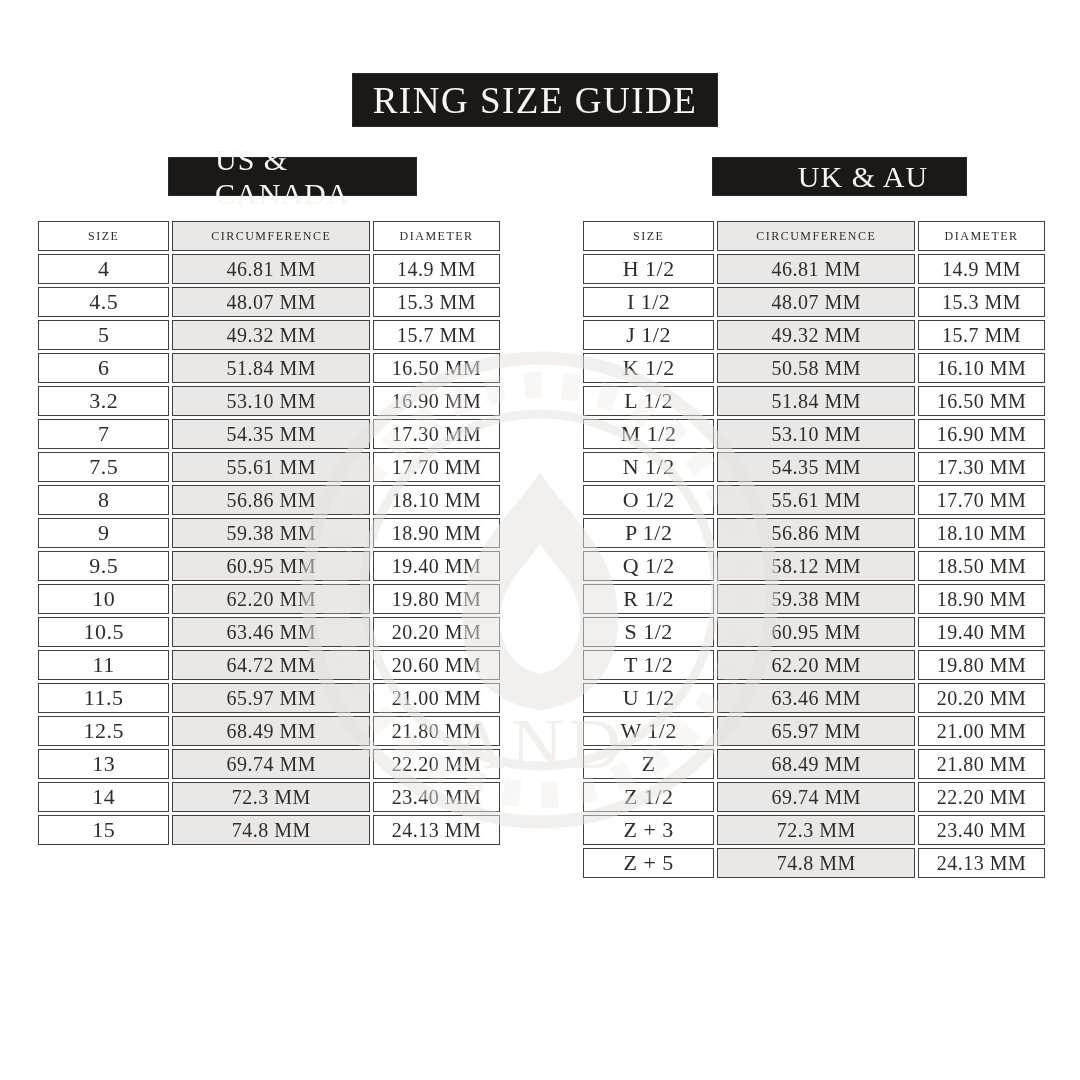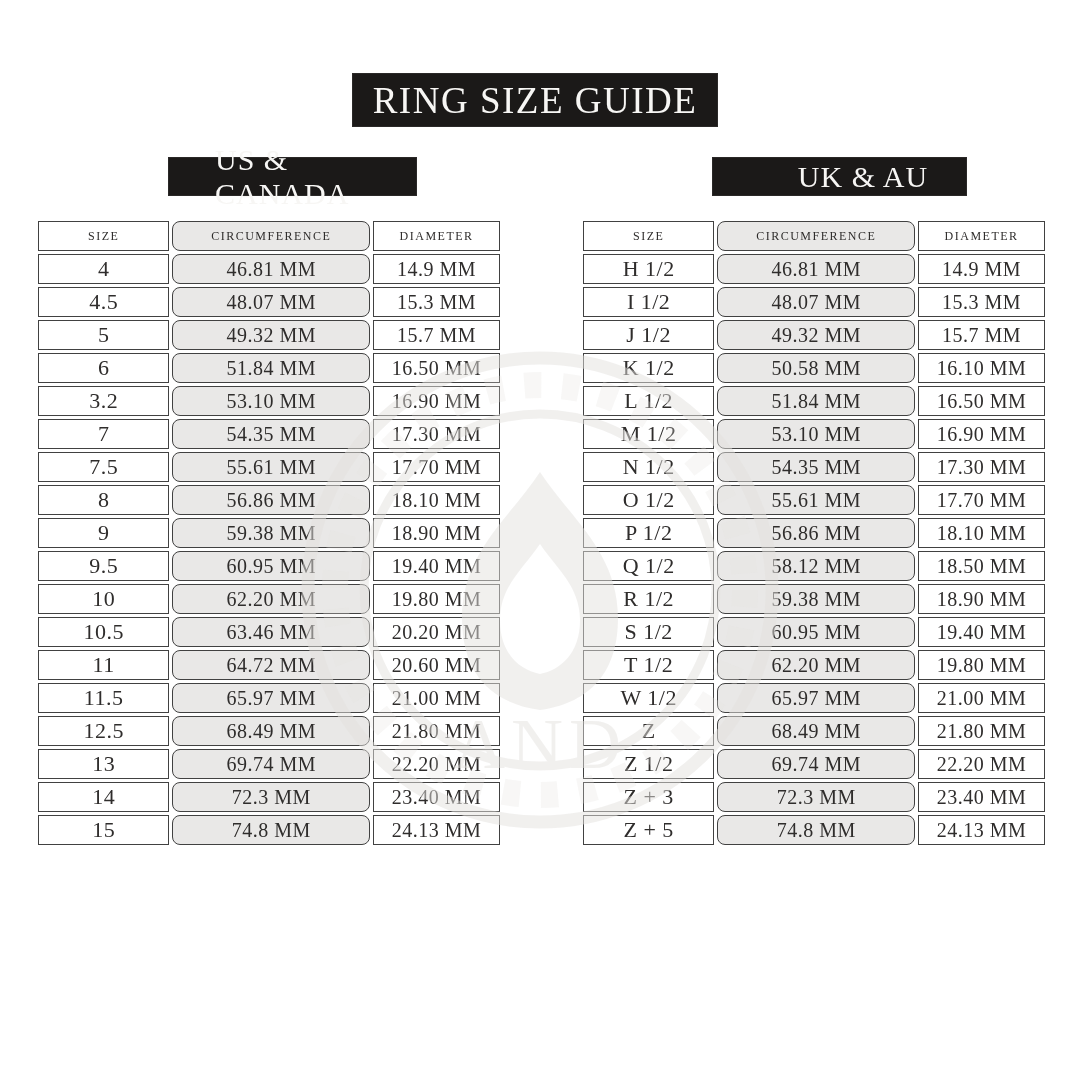--- a/index.html
+++ b/index.html
@@ -47,21 +47,21 @@
     color:#2f2d2c;
     background:#ffffff;
     overflow:hidden;white-space:nowrap;
   }
   .size-table th{
     font-weight:normal;
     font-size:12px;letter-spacing:1.5px;
   }
   .size-table td{font-size:20px;letter-spacing:0.5px;}
   .size-table td.col-size{font-size:22px;}
-  .size-table th.col-circ,.size-table td.col-circ{background:#e9e8e7;border-radius:8px;}
+  .size-table th.col-circ,.size-table td.col-circ{background:#e9e8e7;}
 
   
   .watermark{
     position:absolute;left:290px;top:340px;width:500px;height:500px;
     z-index:3;pointer-events:none;opacity:0.5;
   }
 </style>
 </head>
 <body>
 
@@ -251,20 +251,25 @@
         </tr>
         <tr>
           <td class="col-size">S 1/2</td>
           <td class="col-circ">60.95 MM</td>
           <td class="col-dia">19.40 MM</td>
         </tr>
         <tr>
           <td class="col-size">T 1/2</td>
           <td class="col-circ">62.20 MM</td>
           <td class="col-dia">19.80 MM</td>
+        </tr>
+        <tr>
+          <td class="col-size">U 1/2</td>
+          <td class="col-circ">63.46 MM</td>
+          <td class="col-dia">20.20 MM</td>
         </tr>
         <tr>
           <td class="col-size">W 1/2</td>
           <td class="col-circ">65.97 MM</td>
           <td class="col-dia">21.00 MM</td>
         </tr>
         <tr>
           <td class="col-size">Z</td>
           <td class="col-circ">68.49 MM</td>
           <td class="col-dia">21.80 MM</td>

